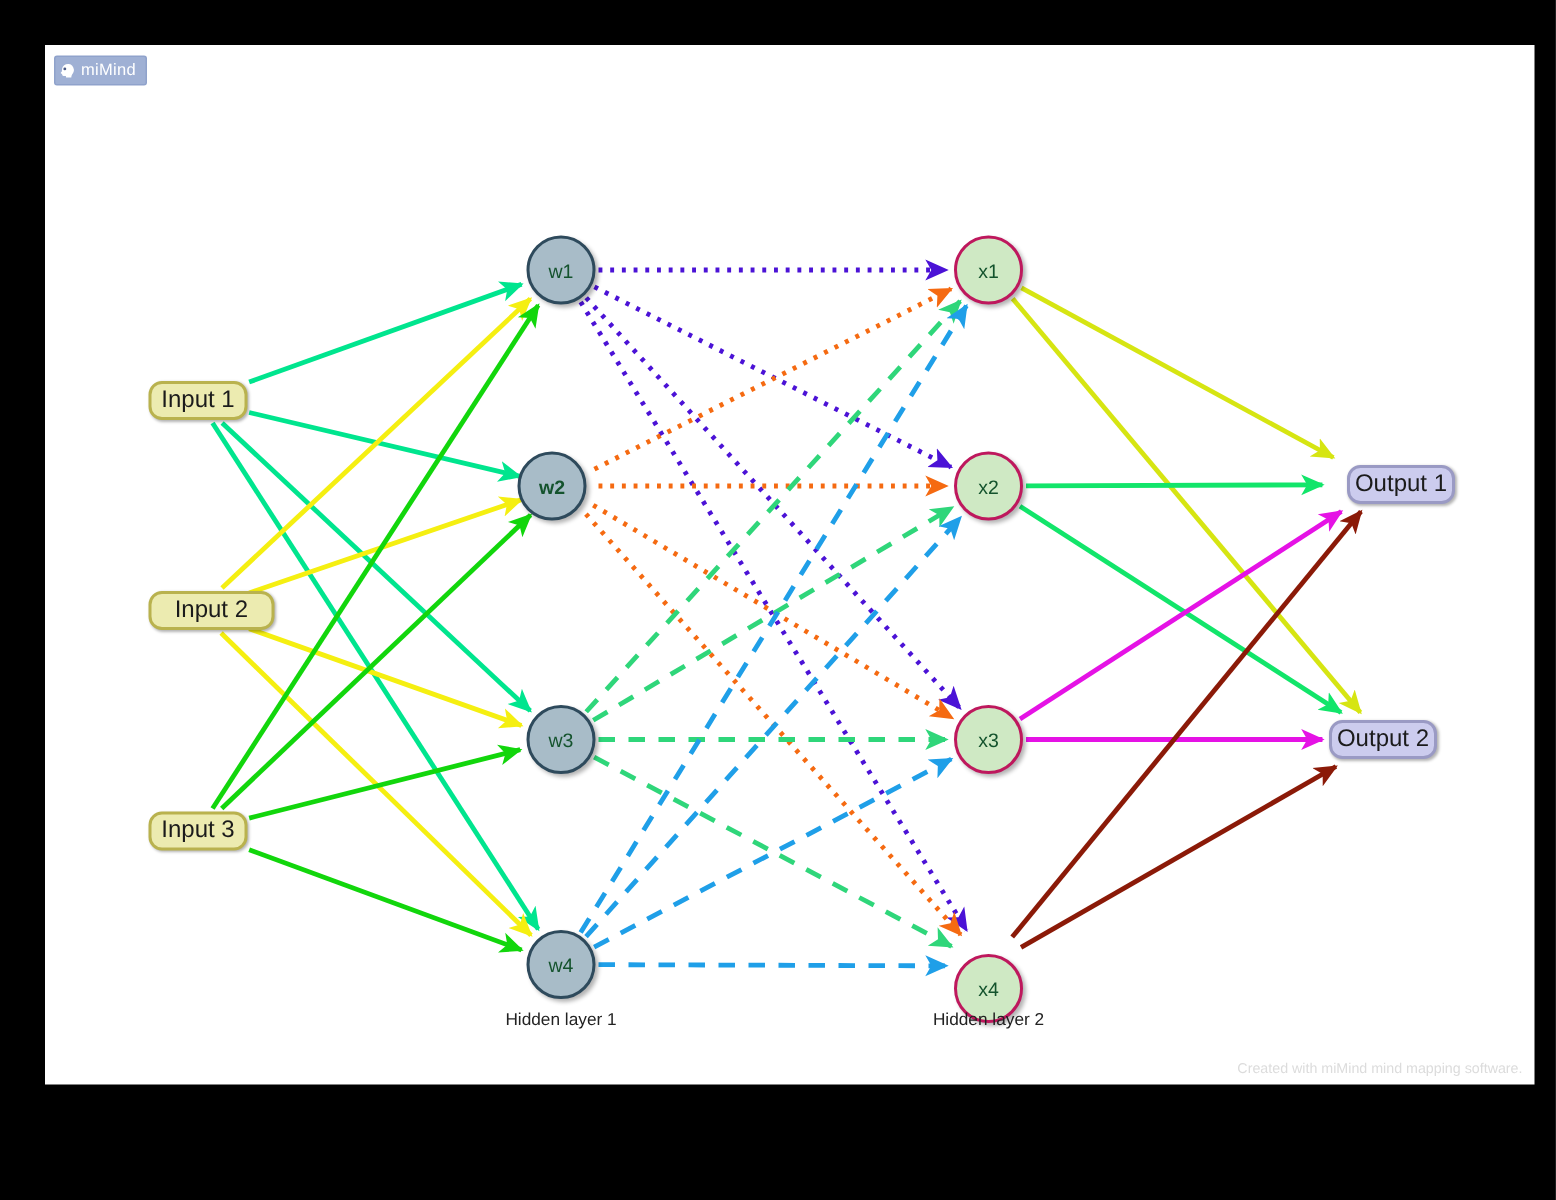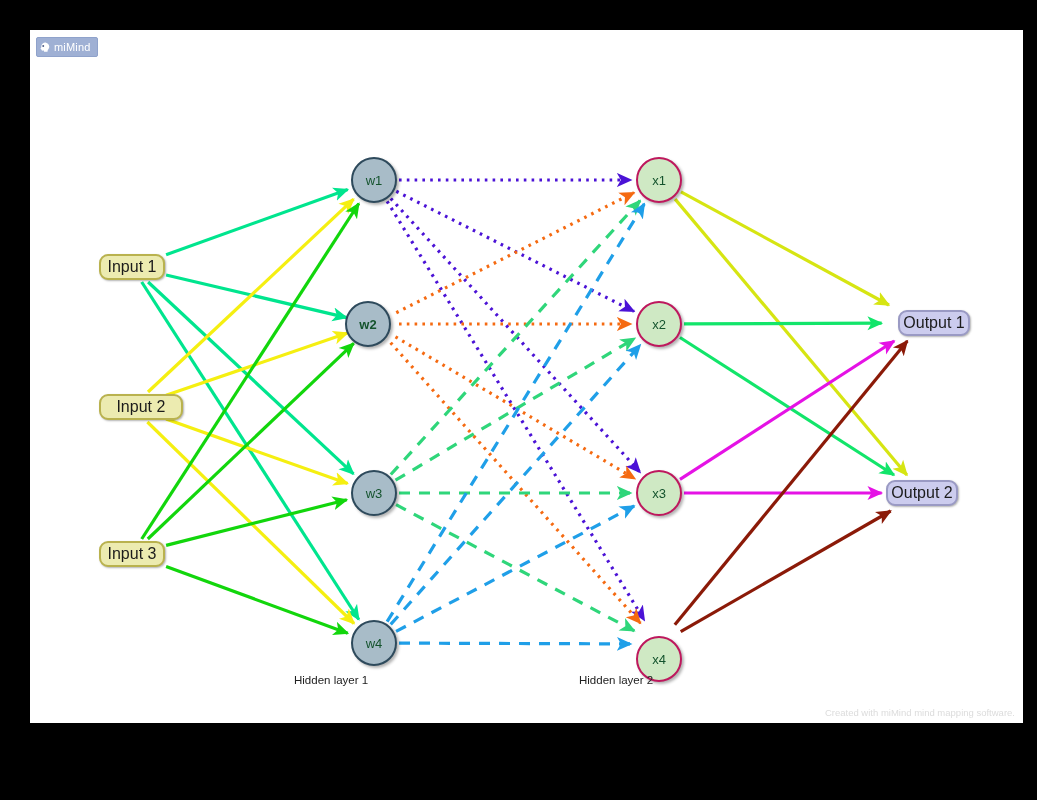--- a/index.html
+++ b/index.html
@@ -54,21 +54,21 @@
   .node-hidden{
     width:46px;height:46px;border-radius:50%;
     font-size:13px;color:#14532d;
     box-shadow:2px 2px 3px rgba(0,0,0,.30);
   }
   .node-w{background:#a8bcc8;border:2px solid #2e4a5c;}
   .node-x{background:#cfe9c4;border:2px solid #be185d;}
 
   
   .layer-caption{
-    position:absolute;white-space:nowrap;
+    position:absolute;text-align:center;white-space:nowrap;
     font-size:11.5px;color:#222;
   }
 
   
   #footer-credit{
     position:absolute;right:8px;bottom:5px;
     font-size:9.5px;color:#dcdcdc;white-space:nowrap;margin-left:15px;
   }
 </style>
 </head>

